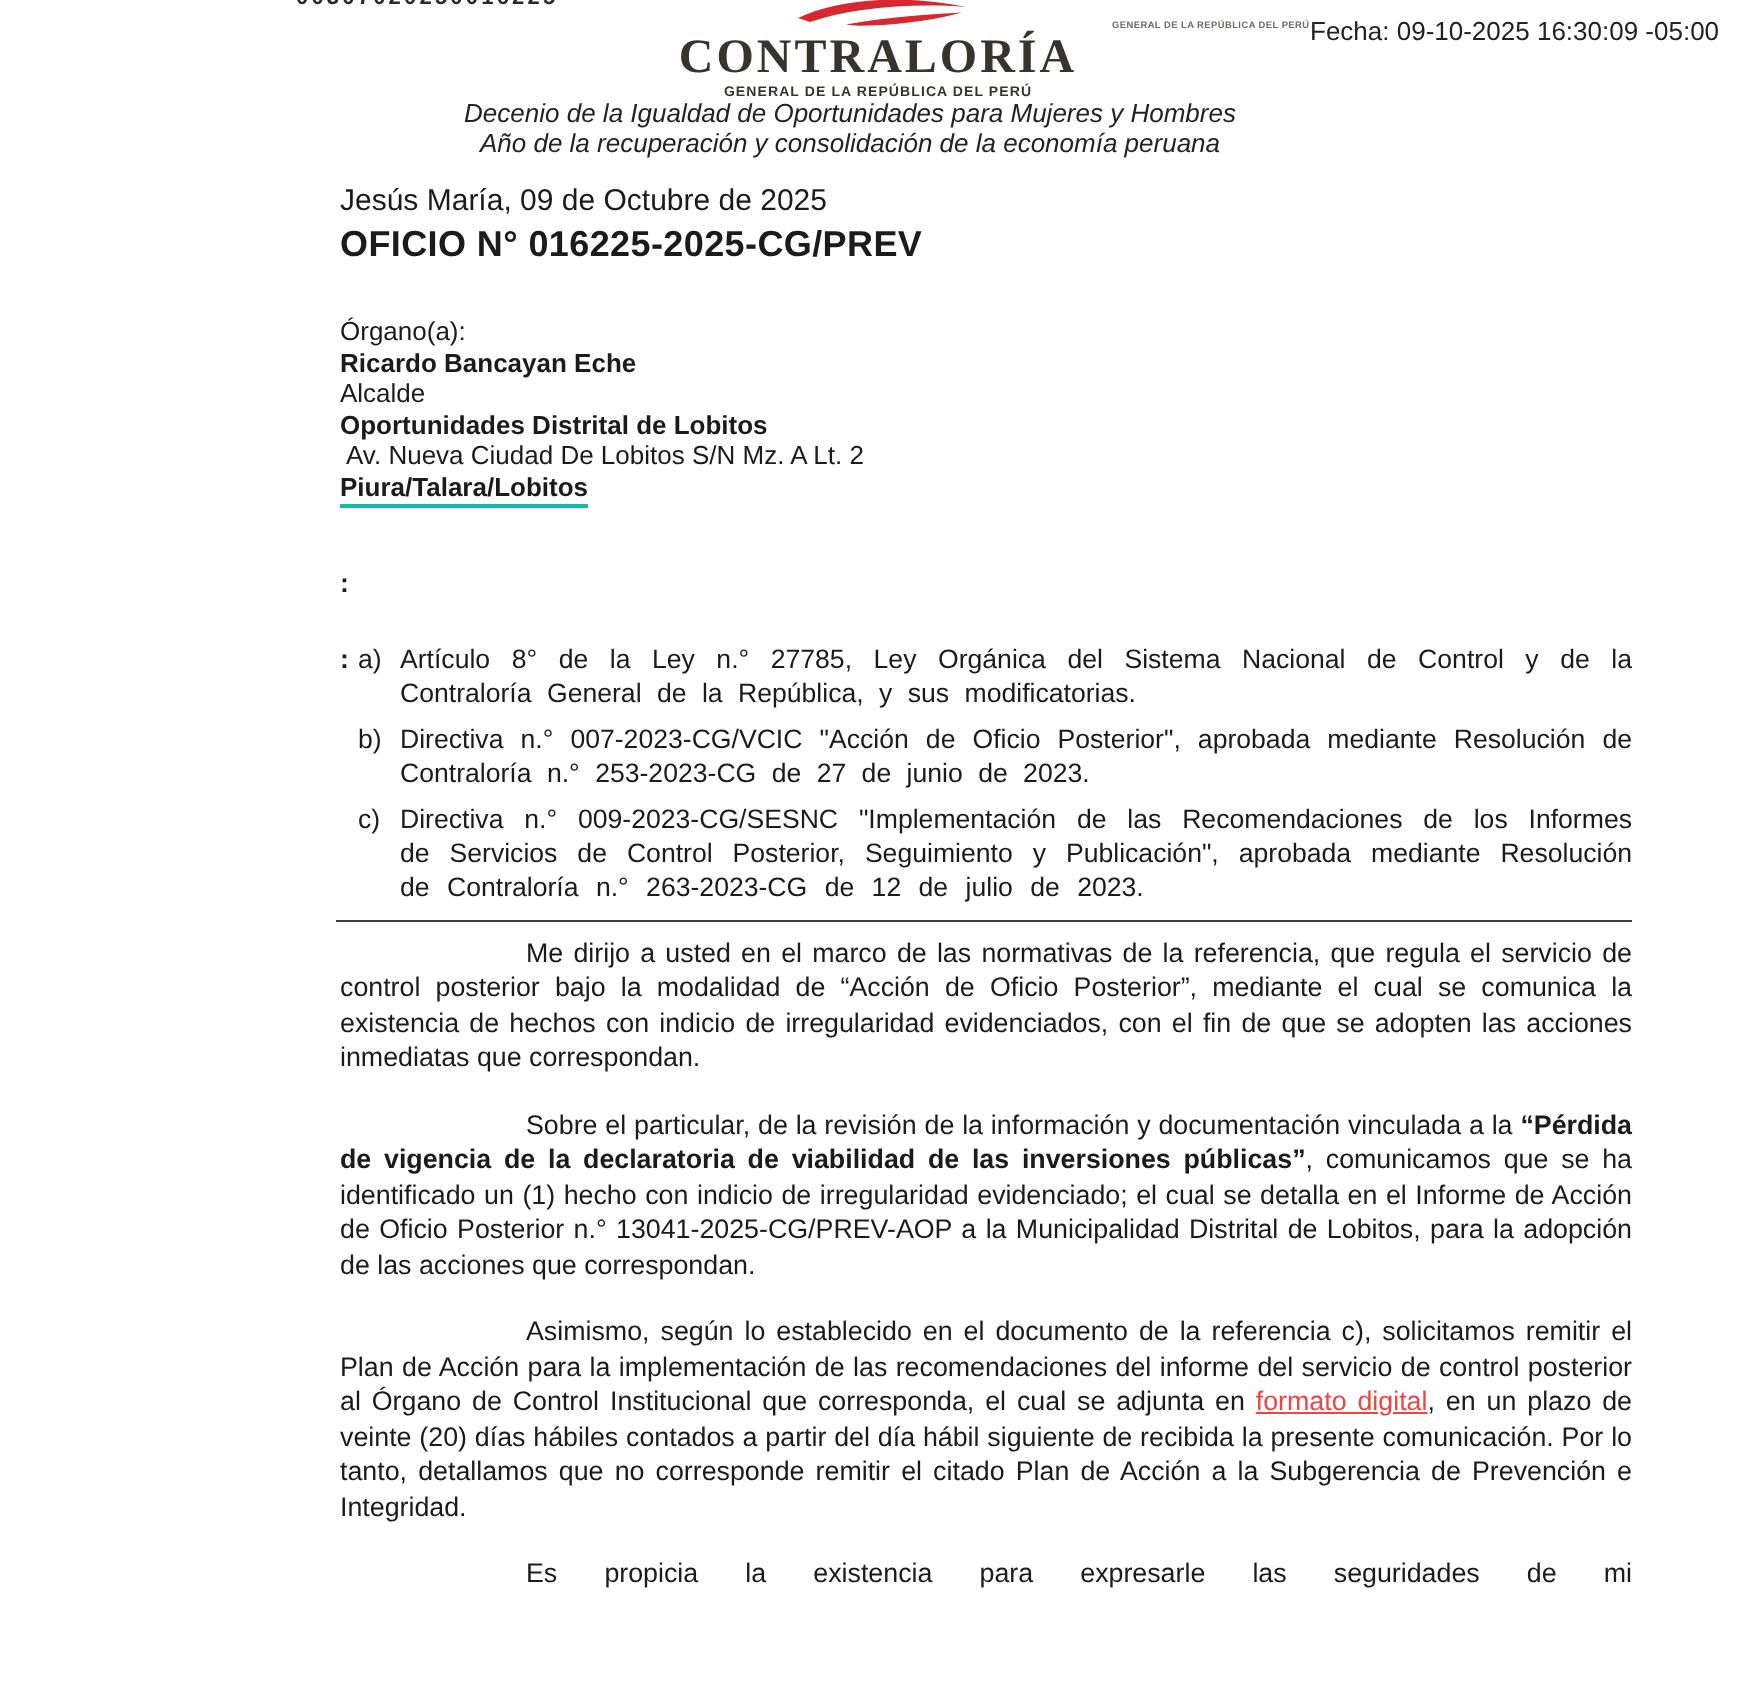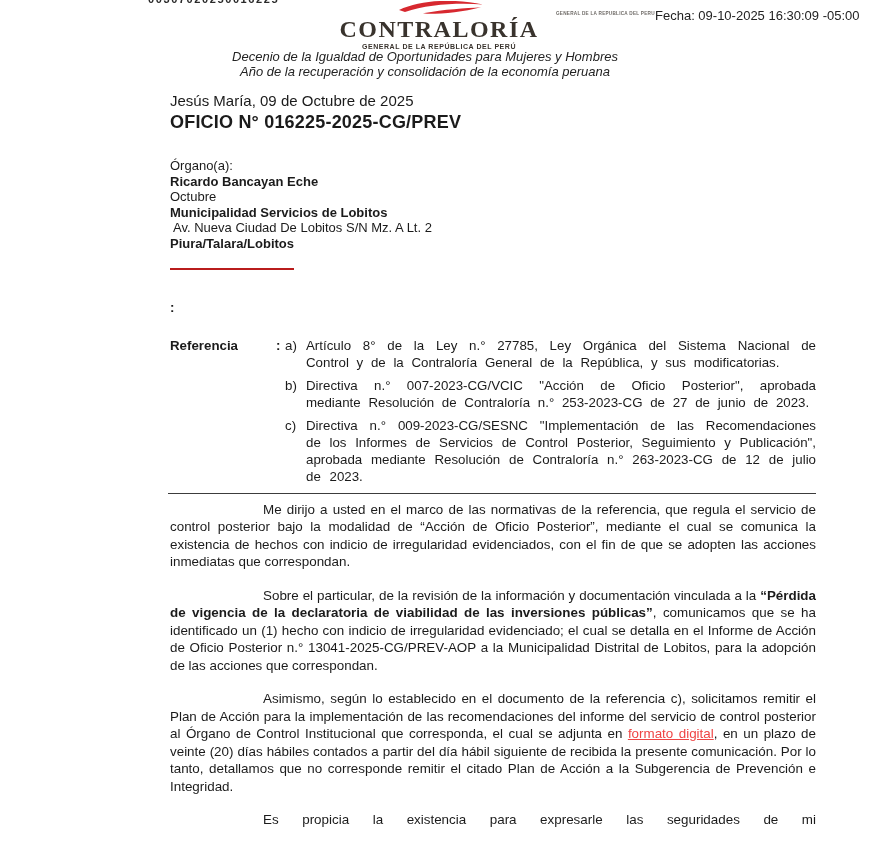--- a/index.html
+++ b/index.html
@@ -33,21 +33,21 @@
 
   
   .content { position:absolute; top:0; left:122px; width:646px;margin-left:48px; }
 
   .place-date { margin-top:92px; font-size:15px; line-height:18px; }
   .oficio { font-size:18px; font-weight:bold; letter-spacing:0.2px; line-height:21px; margin-top:2px; }
 
   .recipient { margin-top:25px; font-size:13px; line-height:15.6px; }
   .b { font-weight:bold; }
   .addr { padding-left:3px; }
-  .loc { font-weight:bold; display:inline-block; border-bottom:2px solid #b91c1c; padding-bottom:16px; }
+  .loc { font-weight:bold; display:inline-block; border-bottom:2px solid #14b8a6; padding-bottom:0; }
 
   .kv-row { display:flex; font-size:13.3px; line-height:17px; }
   .kv-asunto { margin-top:29px; }
   .kv-ref { margin-top:21px; }
   .kv-label { width:106px; flex:none; font-weight:bold; }
   .kv-colon { width:9px; flex:none; font-weight:bold; }
   .kv-body { flex:1; }
   .kv-text { text-align:justify; word-spacing:5px; padding-left:9px; text-indent:-9px; }
 
   .ref-item { display:flex; margin-bottom:6px; }
@@ -97,32 +97,31 @@
   </div>
 
   <div class="content">
 
     <div class="place-date">Jesús María, 09 de Octubre de 2025</div>
     <div class="oficio">OFICIO N° 016225-2025-CG/PREV</div>
 
     <div class="recipient">
       <div>Órgano(a):</div>
       <div class="b">Ricardo Bancayan Eche</div>
-      <div>Octubre</div>
-      <div class="b">Municipalidad Servicios de Lobitos</div>
+      <div>Alcalde</div>
+      <div class="b">Oportunidades Distrital de Lobitos</div>
       <div class="addr">Av. Nueva Ciudad De Lobitos S/N Mz. A Lt. 2</div>
       <div><span class="loc">Piura/Talara/Lobitos</span></div>
     </div>
 
     <div class="kv-row kv-asunto">
       <div class="kv-colon">:</div>
     </div>
 
     <div class="kv-row kv-ref">
-      <div class="kv-label">Referencia</div>
       <div class="kv-colon">:</div>
       <div class="kv-body">
         <div class="ref-item">
           <div class="ref-letter">a)</div>
           <div class="ref-text">Artículo 8° de la Ley n.° 27785, Ley Orgánica del Sistema Nacional de Control y de la Contraloría General de la República, y sus modificatorias.</div>
         </div>
         <div class="ref-item">
           <div class="ref-letter">b)</div>
           <div class="ref-text">Directiva n.° 007-2023-CG/VCIC "Acción de Oficio Posterior", aprobada mediante Resolución de Contraloría n.° 253-2023-CG de 27 de junio de 2023.</div>
         </div>

